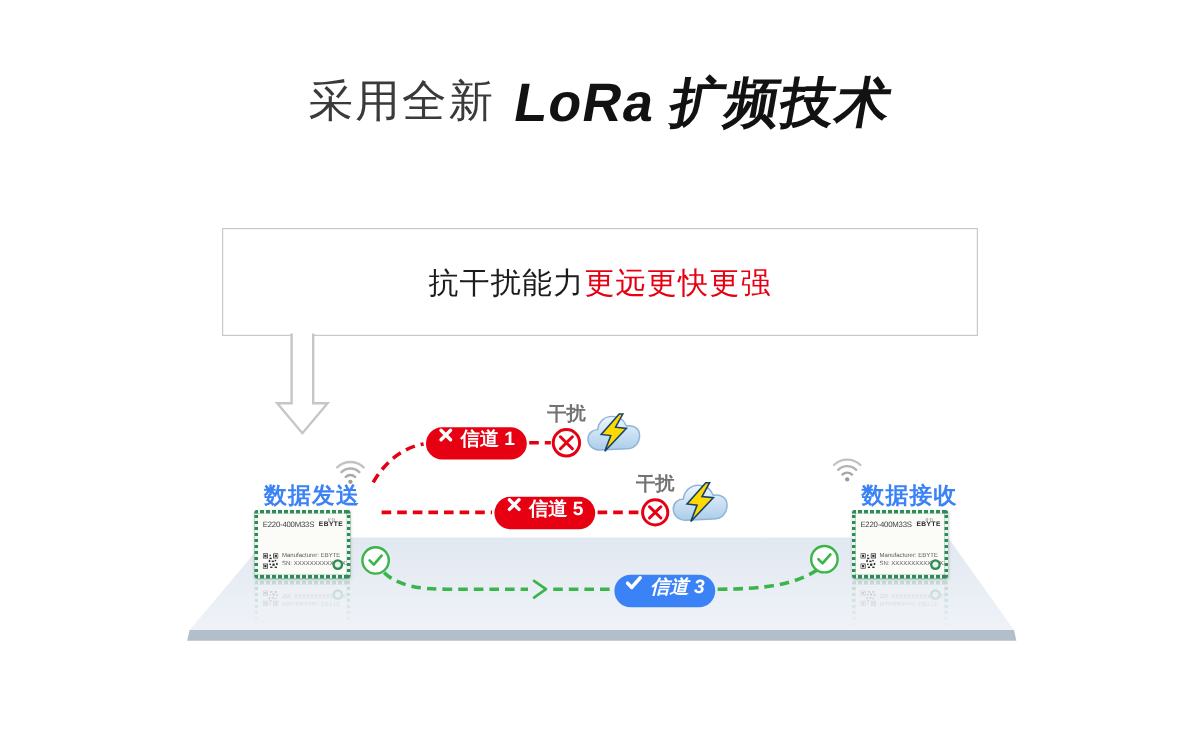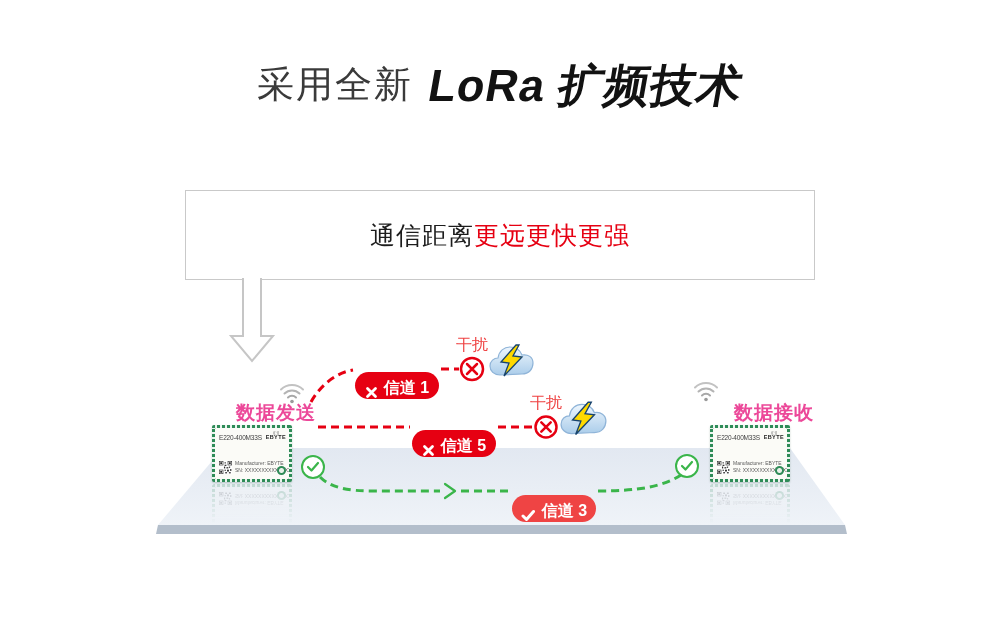--- a/index.html
+++ b/index.html
@@ -22,40 +22,40 @@
                  font-size:25px; color:#1c1c1c; letter-spacing:1px; }
   .feature-box .red { color:#e60012; }
 
   
   .overlay { position:absolute; left:0; top:0; width:1000px; height:620px; pointer-events:none; }
   .rdash { fill:none; stroke:#e60012; stroke-width:3; stroke-dasharray:8 5; }
   .gdash { fill:none; stroke:#3ab54a; stroke-width:3; stroke-dasharray:8 5; }
 
   
   .badge { position:absolute; width:84px; height:27px; border-radius:14px;
-           display:flex; align-items:flex-end; justify-content:center; gap:6px;
-           color:#fff; font-size:16px; font-weight:700; white-space:nowrap;margin-top:16px; }
+           display:flex; align-items:flex-start; justify-content:center; gap:6px;
+           color:#fff; font-size:16px; font-weight:700; white-space:nowrap; }
   .badge.red   { background:#e60012; }
-  .badge.green { background:#ef4444; }
+  .badge.green { background:#3b82f6;font-style:italic; }
   #badge-ch1 { left:355px; top:356px; }
   #badge-ch2 { left:412px; top:414px; }
   #badge-ch3 { left:512px; top:479px; }
   .badge svg { flex:0 0 auto; }
 
-  .intf { position:absolute; width:60px; text-align:center; color:#ef4444;
-          font-size:16px; font-weight:400; }
+  .intf { position:absolute; width:60px; text-align:center; color:#737373;
+          font-size:16px; font-weight:700; }
   #intf1 { left:442px; top:335px; }
   #intf2 { left:516px; top:393px; }
 
   .cloud { position:absolute; }
   #cloud1 { left:488px; top:343px; }
   #cloud2 { left:559px; top:400px; }
 
   
-  .dev-label { position:absolute; font-size:19px; font-weight:700; color:#ec4899; letter-spacing:1px;margin-left:16px; }
+  .dev-label { position:absolute; font-size:19px; font-weight:700; color:#3b82f6; letter-spacing:1px; }
   #label-sender   { left:220px; top:400px; }
   #label-receiver { left:718px; top:400px;text-align:center; }
   .wifi { position:absolute; }
   #wifi-left  { left:279px; top:383px; }
   #wifi-right { left:693px; top:381px; }
 
   .device { position:absolute; width:80px; height:57px; }
   #device-left  { left:212px; top:425px; }
   #device-right { left:710px; top:425px; }
 
@@ -84,21 +84,21 @@
 </head>
 <body>
 
 <div class="stage">
 
   <div class="title-row">
     <span class="title-regular">采用全新</span><span class="title-stylized">LoRa 扩频技术</span>
   </div>
 
   <div class="feature-box">
-    <span>通信距离</span>
+    <span>抗干扰能力</span>
       <span class="red">更远</span>
       <span class="red">更快</span>
       <span class="red">更强</span>
   </div>
 
   <svg class="overlay" viewBox="0 0 1000 620">
     <defs>
       <linearGradient id="plat" x1="0" y1="0" x2="0" y2="1">
         <stop offset="0" stop-color="#e2e8f1"></stop>
         <stop offset="1" stop-color="#eff3f8"></stop>

